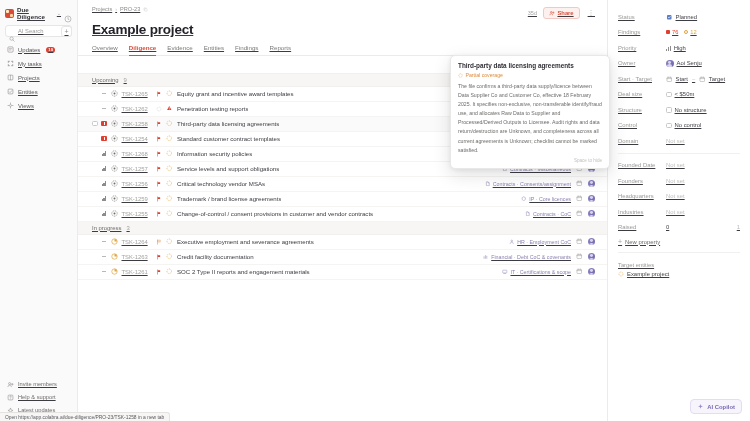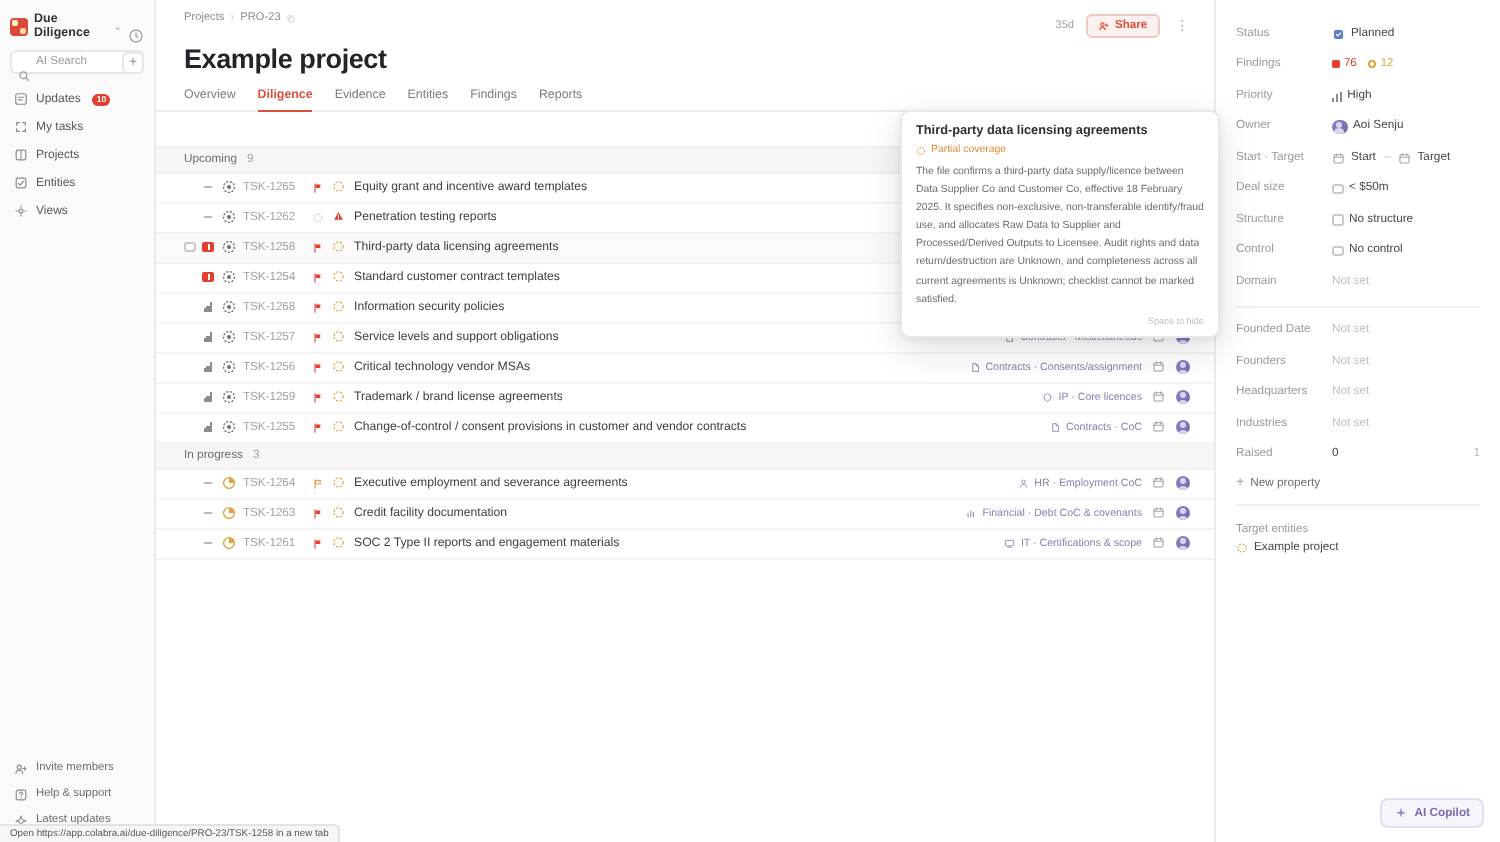--- a/index.html
+++ b/index.html
@@ -3,21 +3,21 @@
 <meta charset="utf-8">
 <style>
   * { box-sizing: border-box; margin: 0; padding: 0; }
   html, body {
     width: 750px; height: 421px;
     font-family: "Liberation Sans", sans-serif;
     background: #ffffff;
     color: #3c3c43;
     overflow: hidden;
   }
-  .app { display: flex; width: 750px; height: 421px; position: relative; }
+  .app { display: flex; width: 750px; height: 421px; position: relative; text-decoration: underline; }
 
   
   .sidebar {
     width: 78px; height: 421px;
     background: #fbfafa;
     border-right: 1px solid #ecebe9;
     display: flex; flex-direction: column;
     padding: 5px 0 0 0;
     flex: 0 0 78px;
   }

